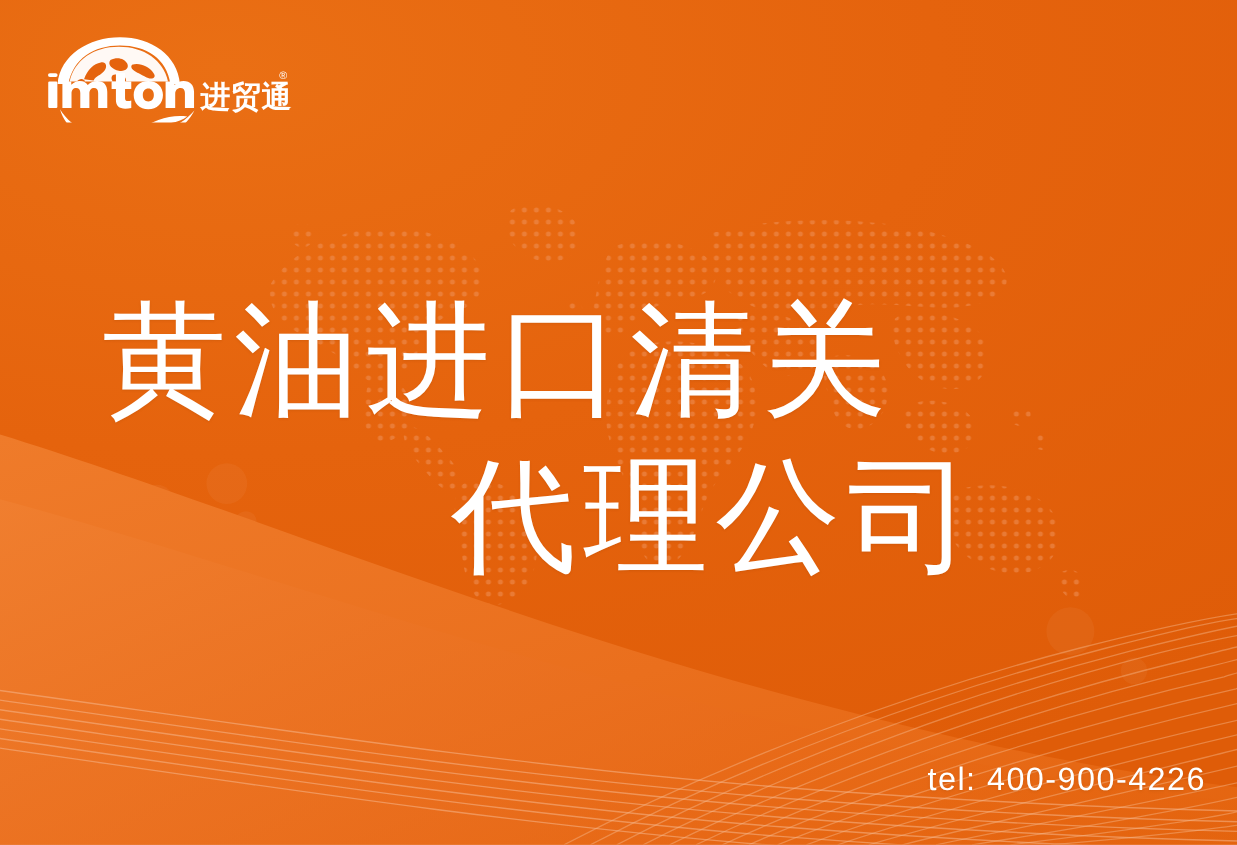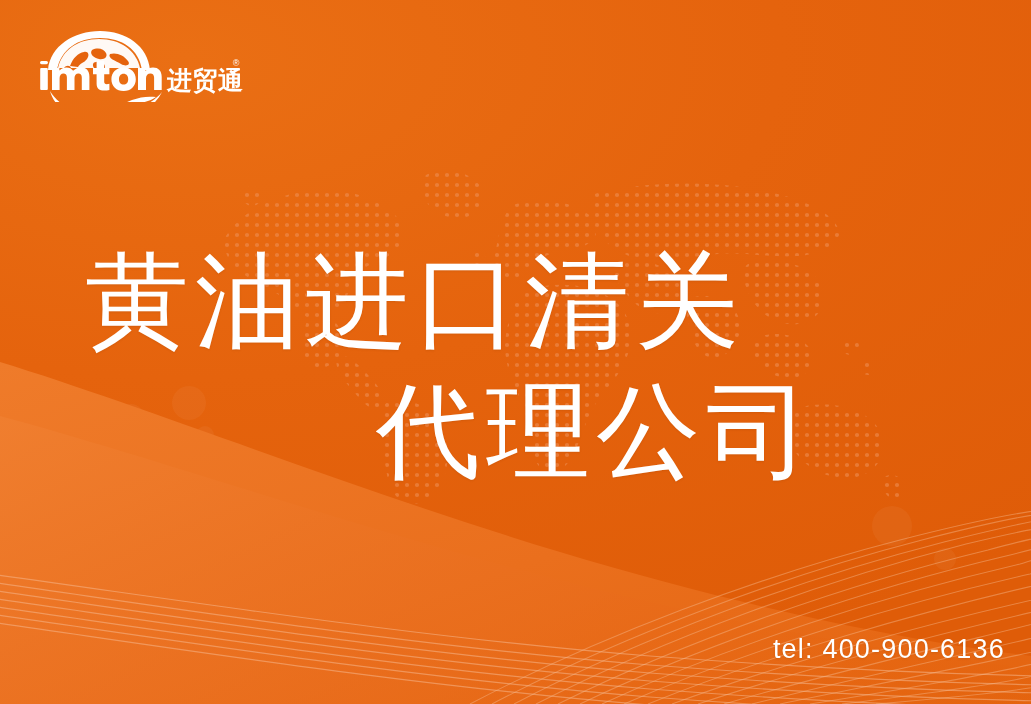--- a/index.html
+++ b/index.html
@@ -301,15 +301,15 @@
                  C90 78, 86 79, 82 79 C86 76, 91 74, 96 72 Z" fill="#ffffff"></path>
       </g>
     </svg>
   </div>
 
   <div class="headline">
     <span class="line line-1">黄油进口清关</span>
     <span class="line line-2">代理公司</span>
   </div>
 
-  <div class="tel">tel: 400-900-6136</div>
+  <div class="tel">tel: 400-900-4226</div>
 
 </div>
 
 </body></html>

